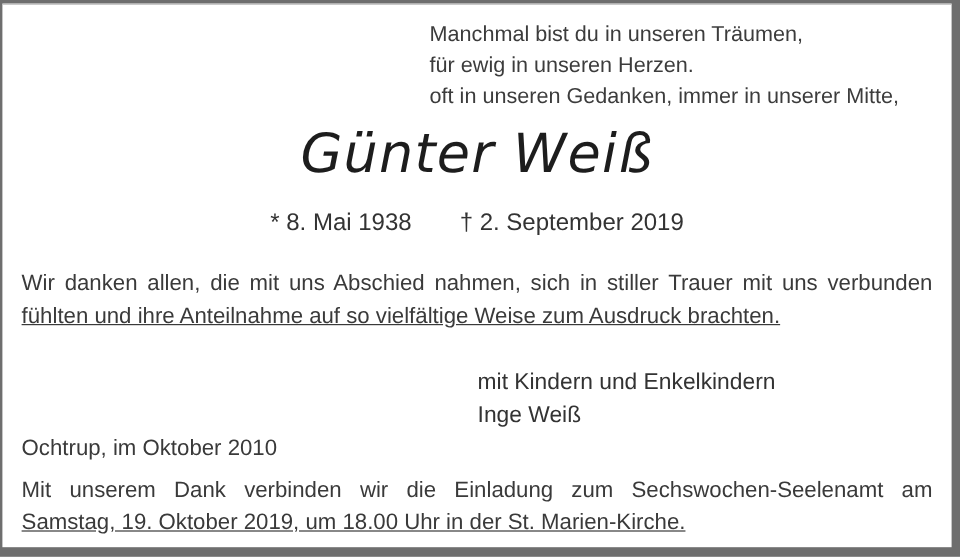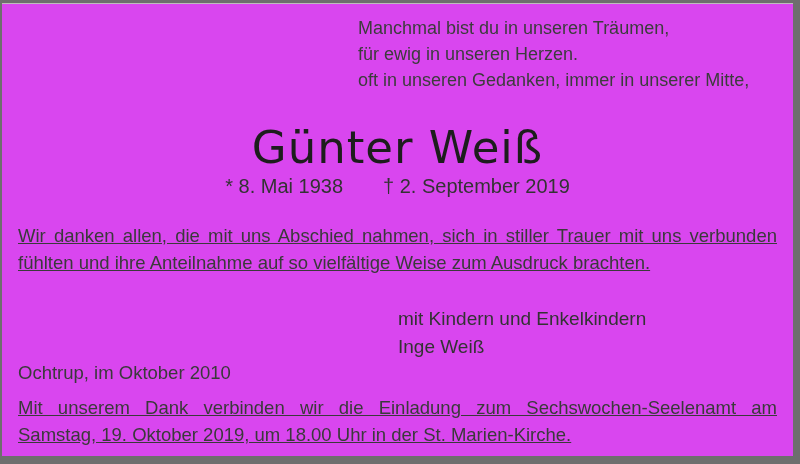--- a/index.html
+++ b/index.html
@@ -20,40 +20,41 @@
     height: 464px;
     background: #6e6e6e;
   }
   
   .card {
     position: absolute;
     left: 2px;
     top: 3px;
     right: 7px;
     bottom: 8px;
-    background: #d946ef;
+    background: #ffffff;
     border-top: 1px solid #bdbdbd;
     color: #3a3a3a;
   }
   .epigraph {
     position: absolute;
     left: 356px;
     top: 11px;
     font-size: 18px;
     line-height: 26px;
     color: #3c3c3c;
     white-space: nowrap;
   }
   .deceased-name {
     position: absolute;
     left: 0;
     right: 0;
-    top: 116px;
+    top: 96px;
     text-align: center;
     font-family: "DejaVu Sans", sans-serif;
+    font-style: italic;
     font-weight: 400;
     font-size: 45px;
     line-height: 56px;
     letter-spacing: 1px;
     color: #1d1d1d;
   }
   .dates {
     position: absolute;
     left: 0;
     right: 0;
@@ -71,21 +72,20 @@
     position: absolute;
     left: 16px;
     right: 16px;
     font-size: 18.5px;
     line-height: 27px;
     color: #3a3a3a;
   }
   .para .line-justified {
     text-align: justify;
     text-align-last: justify;
-    text-decoration: underline;
   }
   .para .line-plain {
     text-align: left;
     text-decoration: underline;
   }
   .thanks-para { top: 218px; }
   .invitation-para { top: 390px; }
   .signature {
     position: absolute;
     left: 396px;

